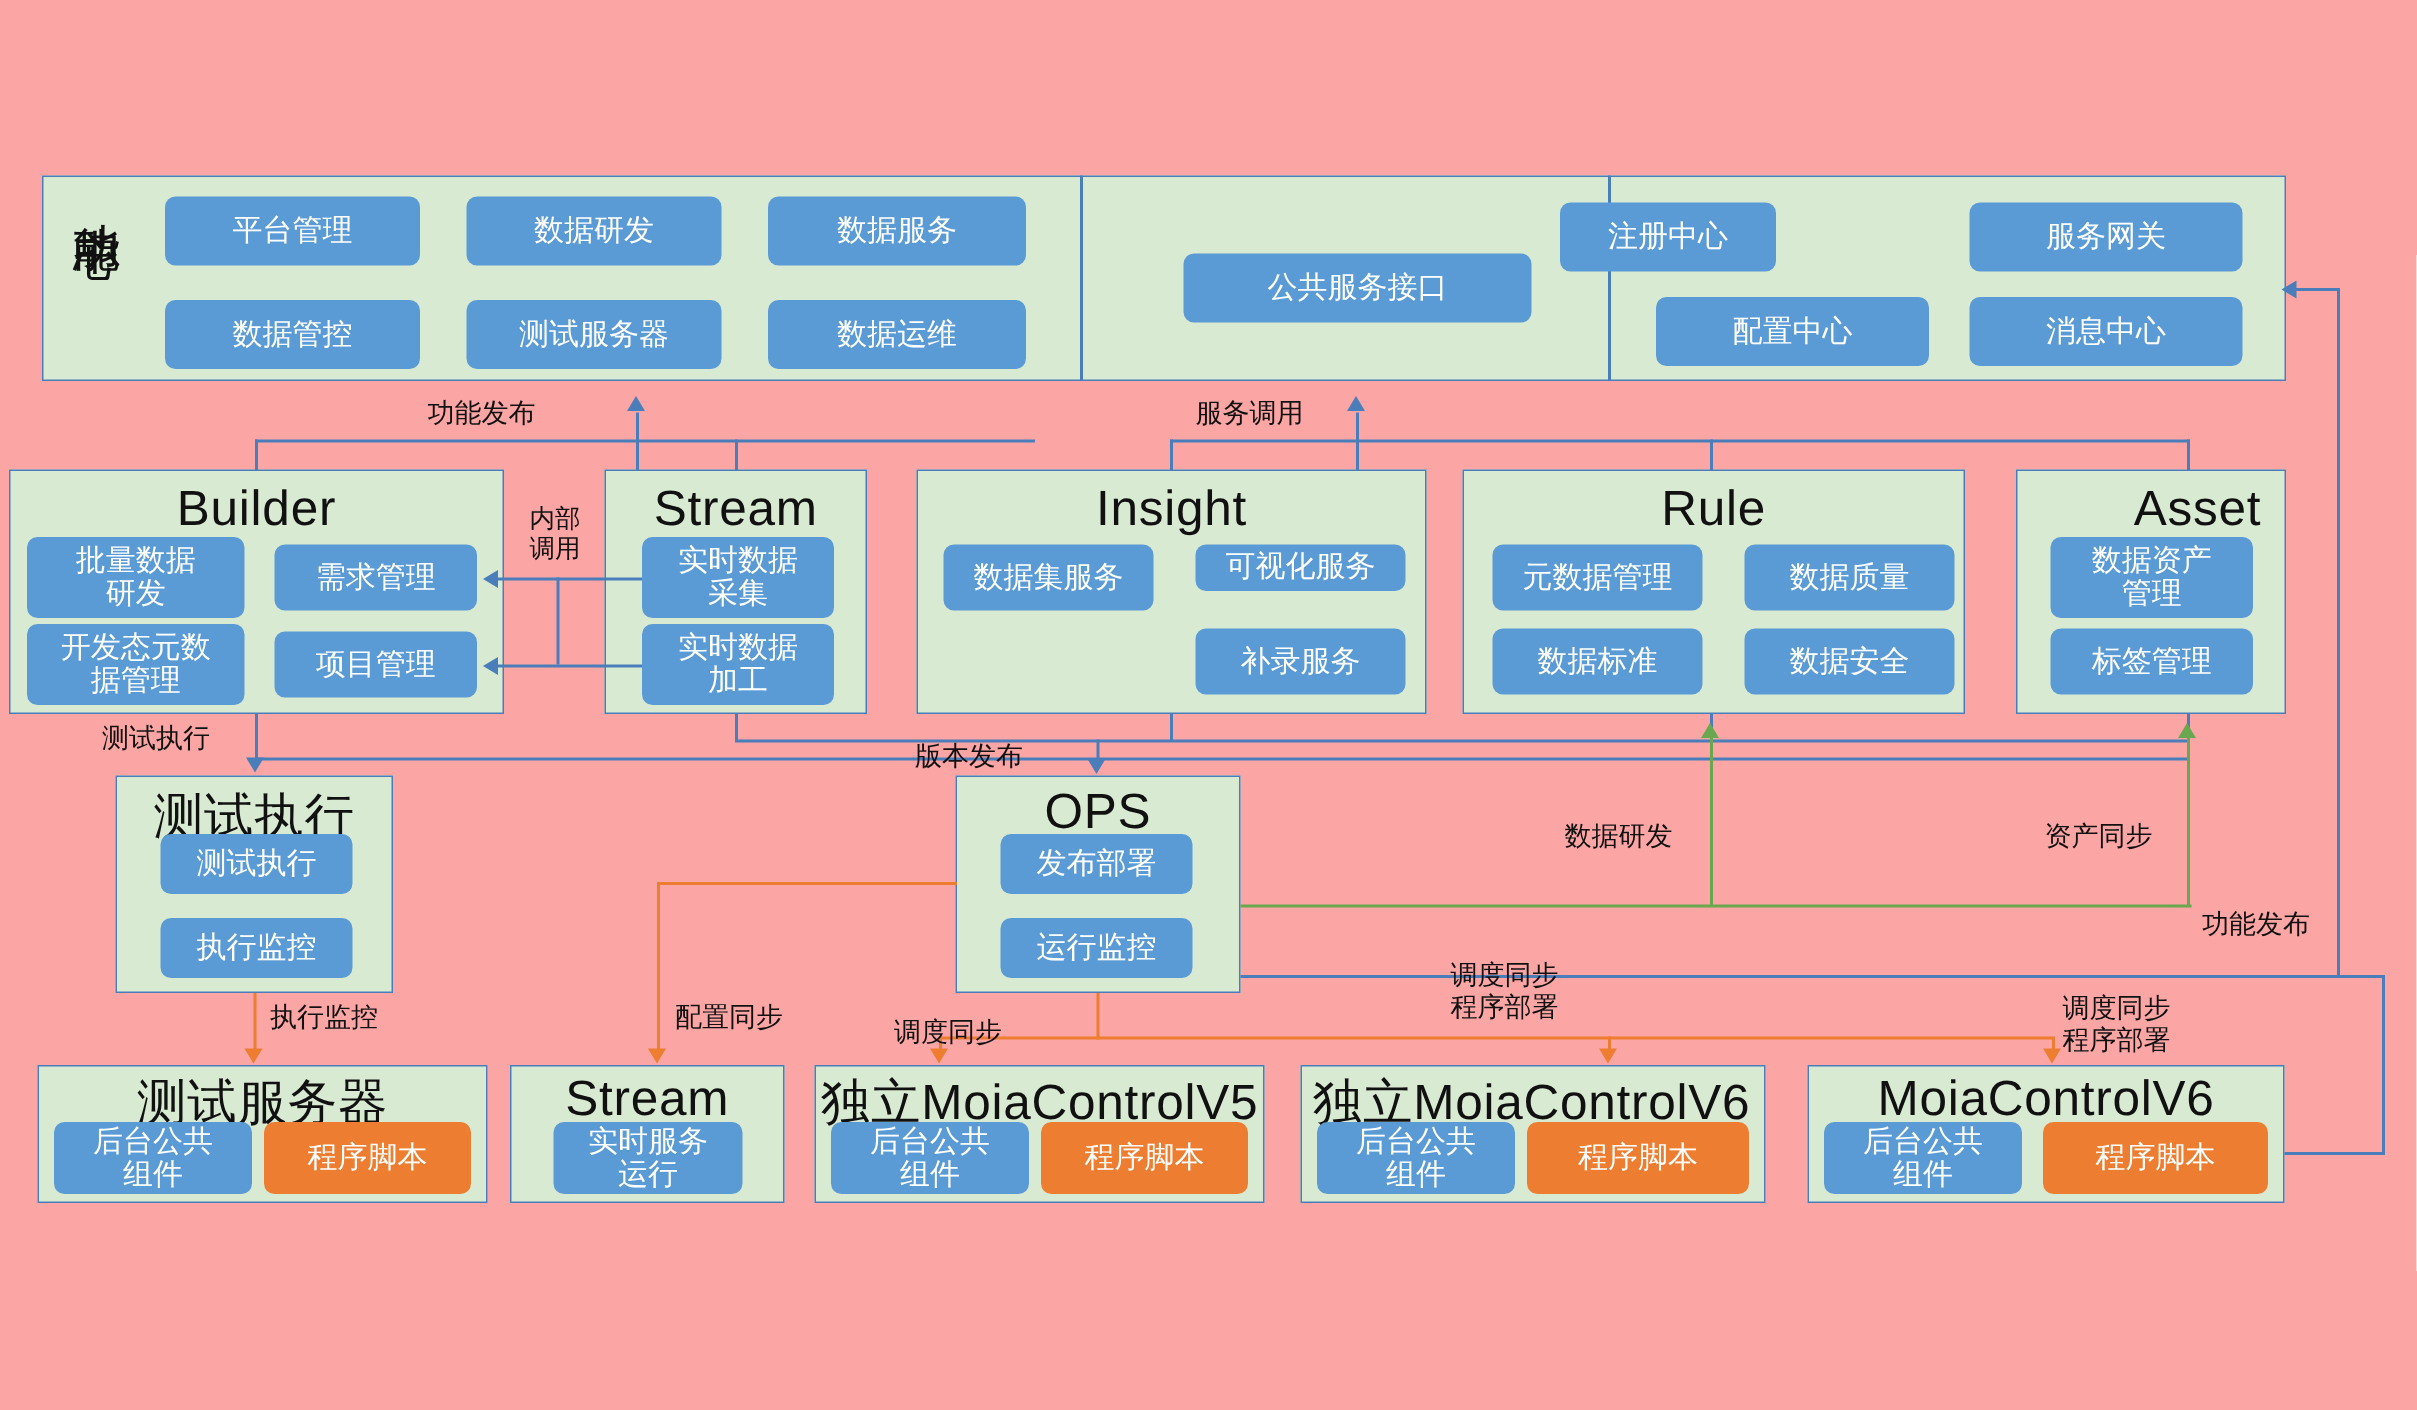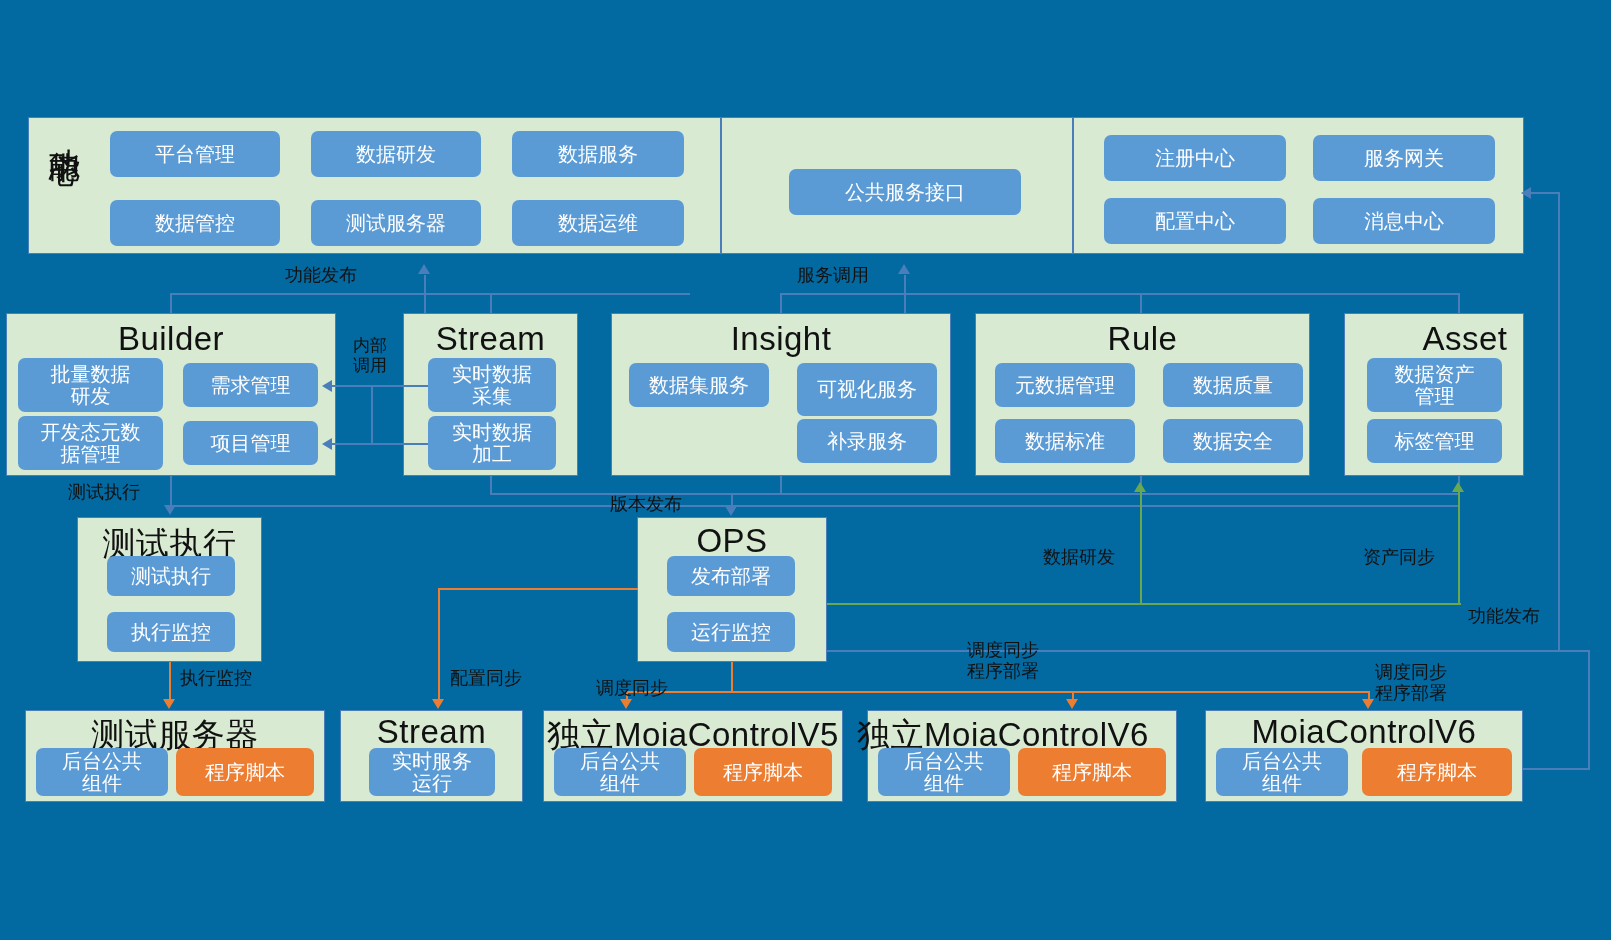--- a/index.html
+++ b/index.html
@@ -6,21 +6,21 @@
   html,body{margin:0;padding:0;background:#ffffff;}
   body{
     font-family:"Liberation Sans","DejaVu Sans",sans-serif;
     color:#000000;
   }
   #stage{
     position:relative;
     width:1611px;
     height:940px;
     overflow:hidden;
-    background:#0369a1;
+    background:#fca5a5;
   }
   
   .panel{
     position:absolute;
     background:#D9EAD3;
     border:1.5px solid #4A7EBB;
     box-sizing:border-box;
   }
   .panel-title{
     position:absolute;
@@ -113,21 +113,21 @@
 
   <div class="chip" style="left:110px;top:131px;width:170px;height:46px;">平台管理</div>
   <div class="chip" style="left:311px;top:131px;width:170px;height:46px;">数据研发</div>
   <div class="chip" style="left:512px;top:131px;width:172px;height:46px;">数据服务</div>
   <div class="chip" style="left:110px;top:200px;width:170px;height:46px;">数据管控</div>
   <div class="chip" style="left:311px;top:200px;width:170px;height:46px;">测试服务器</div>
   <div class="chip" style="left:512px;top:200px;width:172px;height:46px;">数据运维</div>
 
   <div class="chip" style="left:789px;top:169px;width:232px;height:46px;">公共服务接口</div>
 
-  <div class="chip" style="left:1104px;top:135px;width:182px;height:46px;">注册中心</div>
+  <div class="chip" style="left:1040px;top:135px;width:144px;height:46px;">注册中心</div>
   <div class="chip" style="left:1313px;top:135px;width:182px;height:46px;">服务网关</div>
   <div class="chip" style="left:1104px;top:198px;width:182px;height:46px;">配置中心</div>
   <div class="chip" style="left:1313px;top:198px;width:182px;height:46px;">消息中心</div>
 
   <div class="panel" style="left:6px;top:313px;width:330px;height:163px;"></div>
   <div class="panel-title" style="left:6px;top:320px;width:330px;">Builder</div>
   <div class="chip" style="left:18px;top:358px;width:145px;height:54px;">批量数据
 研发</div>
   <div class="chip" style="left:183px;top:363px;width:135px;height:44px;">需求管理</div>
   <div class="chip" style="left:18px;top:416px;width:145px;height:54px;">开发态元数
@@ -137,21 +137,21 @@
   <div class="panel" style="left:403px;top:313px;width:175px;height:163px;"></div>
   <div class="panel-title" style="left:403px;top:320px;width:175px;">Stream</div>
   <div class="chip" style="left:428px;top:358px;width:128px;height:54px;">实时数据
 采集</div>
   <div class="chip" style="left:428px;top:416px;width:128px;height:54px;">实时数据
 加工</div>
 
   <div class="panel" style="left:611px;top:313px;width:340px;height:163px;"></div>
   <div class="panel-title" style="left:611px;top:320px;width:340px;">Insight</div>
   <div class="chip" style="left:629px;top:363px;width:140px;height:44px;">数据集服务</div>
-  <div class="chip" style="left:797px;top:363px;width:140px;height:53px;">可视化服务</div>
+  <div class="chip" style="left:797px;top:363px;width:140px;height:31px;">可视化服务</div>
   <div class="chip" style="left:797px;top:419px;width:140px;height:44px;">补录服务</div>
 
   <div class="panel" style="left:975px;top:313px;width:335px;height:163px;"></div>
   <div class="panel-title" style="left:975px;top:320px;width:335px;">Rule</div>
   <div class="chip" style="left:995px;top:363px;width:140px;height:44px;">元数据管理</div>
   <div class="chip" style="left:1163px;top:363px;width:140px;height:44px;">数据质量</div>
   <div class="chip" style="left:995px;top:419px;width:140px;height:44px;">数据标准</div>
   <div class="chip" style="left:1163px;top:419px;width:140px;height:44px;">数据安全</div>
 
   <div class="panel" style="left:1344px;top:313px;width:180px;height:163px;"></div>
@@ -181,21 +181,21 @@
   <div class="chip" style="left:369px;top:748px;width:126px;height:48px;">实时服务
 运行</div>
 
   <div class="panel" style="left:543px;top:710px;width:300px;height:92px;"></div>
   <div class="panel-title" style="left:543px;top:713px;width:300px;">独立MoiaControlV5</div>
   <div class="chip" style="left:554px;top:748px;width:132px;height:48px;">后台公共
 组件</div>
   <div class="chip orange" style="left:694px;top:748px;width:138px;height:48px;">程序脚本</div>
 
   <div class="panel" style="left:867px;top:710px;width:310px;height:92px;"></div>
-  <div class="panel-title" style="left:849px;top:713px;width:308px;">独立MoiaControlV6</div>
+  <div class="panel-title" style="left:867px;top:713px;width:308px;">独立MoiaControlV6</div>
   <div class="chip" style="left:878px;top:748px;width:132px;height:48px;">后台公共
 组件</div>
   <div class="chip orange" style="left:1018px;top:748px;width:148px;height:48px;">程序脚本</div>
 
   <div class="panel" style="left:1205px;top:710px;width:318px;height:92px;"></div>
   <div class="panel-title" style="left:1205px;top:713px;width:318px;">MoiaControlV6</div>
   <div class="chip" style="left:1216px;top:748px;width:132px;height:48px;">后台公共
 组件</div>
   <div class="chip orange" style="left:1362px;top:748px;width:150px;height:48px;">程序脚本</div>
 

